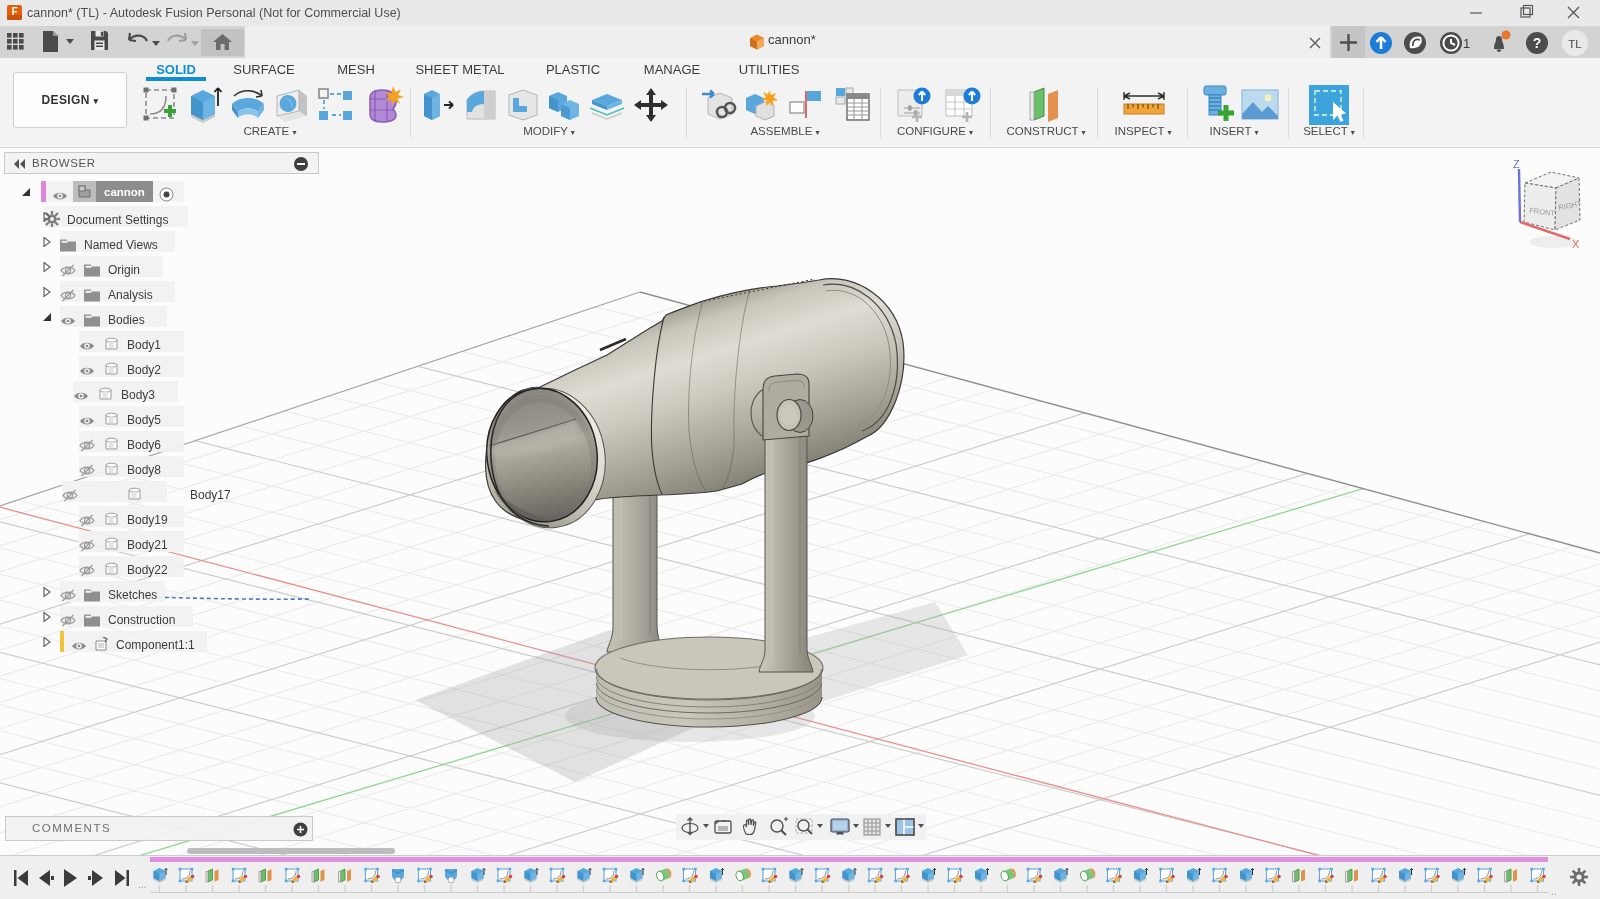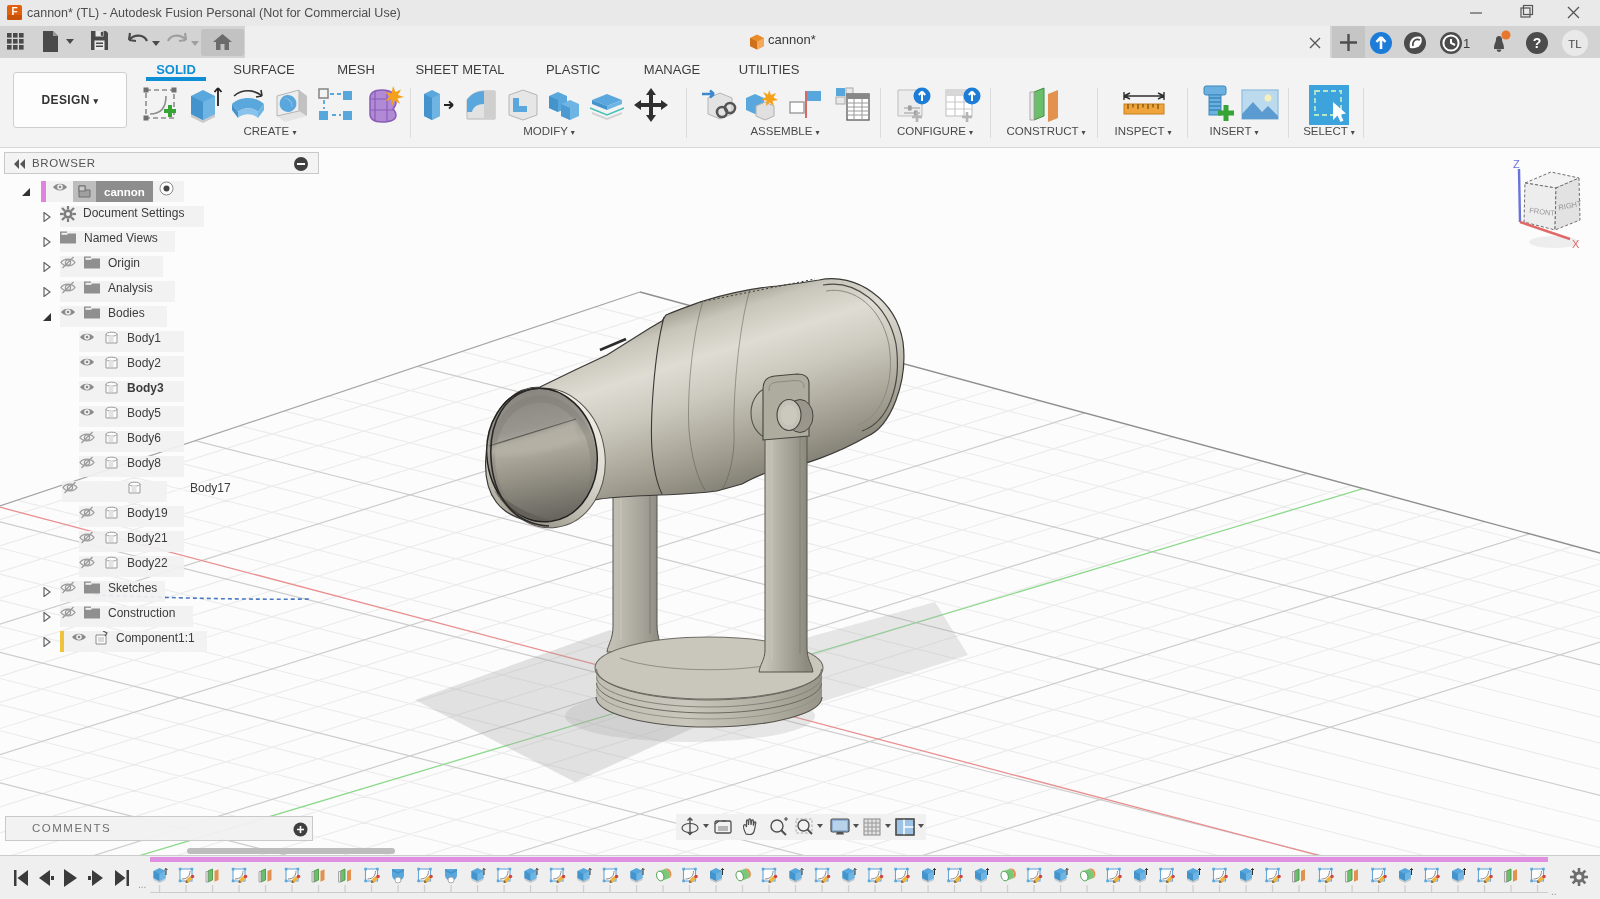--- a/index.html
+++ b/index.html
@@ -10,21 +10,21 @@
 #ribbon{position:absolute;left:0;top:58px;width:1600px;height:90px;background:#f3f3f3;border-bottom:1px solid #d8d8d8}
 .rtab{position:absolute;top:62px;font-size:13px;color:#3c3c3c;transform:translateX(-50%);white-space:nowrap}
 .rtab.sel{color:#0e8fd5;font-weight:bold}
 .rlbl{position:absolute;top:125px;font-size:11.5px;color:#4a4a4a;transform:translateX(-50%);white-space:nowrap}
 .rsep{position:absolute;top:88px;height:50px;width:1px;background:#dcdcdc}
 .dsgn{position:absolute;left:13px;top:72px;width:114px;height:56px;background:#fdfdfd;border:1px solid #cfcfcf;border-radius:3px;
  font-size:12px;color:#333;text-align:center;line-height:54px;font-weight:bold;letter-spacing:.4px}
 #viewport{position:absolute;left:0;top:148px;width:1600px;height:707px;background:#fcfcfc;overflow:hidden}
 #browser{position:absolute;left:0;top:152px;width:330px}
 .bhdr{position:absolute;left:4px;top:0px;width:315px;height:22px;background:rgba(243,243,243,.96);border:1px solid #c9c9c9}
-.brow{position:absolute;height:21px;background:rgba(241,241,241,.92);display:flex;align-items:flex-start}
+.brow{position:absolute;height:21px;background:rgba(241,241,241,.92);display:flex;align-items:flex-end}
 .btxt{font-size:12px;color:#3c3c3c;white-space:nowrap}
 #comments{position:absolute;left:5px;top:816px;width:308px;height:25px;background:rgba(241,241,241,.95);border:1px solid #c9c9c9}
 #comments span{position:absolute;left:26px;top:5px;font-size:11.5px;color:#6f6f6f;letter-spacing:1.5px}
 #navbar{position:absolute;left:676px;top:814px;width:250px;height:26px;background:rgba(240,240,240,.92)}
 #timeline{position:absolute;left:0;top:855px;width:1600px;height:44px;background:#efefef;border-top:1px solid #cccccc}
 </style></head><body>
 <div id="titlebar">
     <svg class="abs" style="left:7px;top:5px" width="15" height="15">
       <rect x="0" y="0" width="15" height="15" rx="2" fill="#e2600c"></rect>
       <rect x="0" y="10" width="15" height="5" rx="1.5" fill="#c9520a"></rect>
@@ -418,21 +418,21 @@
       <span style="display:flex;align-items:center;height:21px;background:#8d8d8d;padding:0 8px;flex:none;color:#fff;font-weight:bold;font-size:11.5px">cannon</span>
       <span style="width:6px;flex:none"></span>
       <svg width="15" height="15" style="flex:none">
         <circle cx="7.5" cy="7.5" r="6.5" fill="#fdfdfd" stroke="#8a8a8a"></circle>
         <circle cx="7.5" cy="7.5" r="3" fill="#444"></circle>
       </svg>
     </div>
     <svg class="abs" style="left:21px;top:35px" width="10" height="10">
       <path d="M9 1 L9 9 L1 9 Z" fill="#333"></path>
     </svg>
-    <div class="brow" style="left:60px;top:54px;width:144px;">
+    <div class="brow" style="left:44px;top:54px;width:144px;">
       <svg width="16" height="16" style="flex:none">
         <g fill="#7d7d7d">
           <circle cx="8" cy="8" r="4.6"></circle>
           <rect x="6.9" y="-0.5" width="2.2" height="4" transform="rotate(0 8 8)"></rect>
           <rect x="6.9" y="-0.5" width="2.2" height="4" transform="rotate(45 8 8)"></rect>
           <rect x="6.9" y="-0.5" width="2.2" height="4" transform="rotate(90 8 8)"></rect>
           <rect x="6.9" y="-0.5" width="2.2" height="4" transform="rotate(135 8 8)"></rect>
           <rect x="6.9" y="-0.5" width="2.2" height="4" transform="rotate(180 8 8)"></rect>
           <rect x="6.9" y="-0.5" width="2.2" height="4" transform="rotate(225 8 8)"></rect>
           <rect x="6.9" y="-0.5" width="2.2" height="4" transform="rotate(270 8 8)"></rect>
@@ -537,21 +537,21 @@
       <span style="width:9px;flex:none"></span>
       <svg width="15" height="15" style="flex:none">
         <path d="M2 3 L13 3 L13 12 L2 12 Z" fill="#fdfdfd" stroke="#9a9a9a"></path>
         <ellipse cx="7.5" cy="3.2" rx="5.5" ry="2" fill="#fdfdfd" stroke="#9a9a9a"></ellipse>
         <path d="M2 10.2 A5.5 2 0 0 0 13 10.2" fill="none" stroke="#c9c9c9"></path>
         <rect x="4.5" y="5" width="5" height="6" fill="#e3e3e3"></rect>
       </svg>
       <span style="width:8px;flex:none"></span>
       <span class="btxt">Body2</span>
     </div>
-    <div class="brow" style="left:79px;top:229px;width:105px;font-weight:bold;">
+    <div class="brow" style="left:73px;top:229px;width:105px;">
       <svg width="16" height="12" style="flex:none">
         <path d="M1 6 C4 1.5 12 1.5 15 6 C12 10.5 4 10.5 1 6 Z" fill="#8a8a8a"></path>
         <circle cx="8" cy="6" r="2.8" fill="#f1f1f1"></circle>
         <circle cx="8" cy="6" r="1.3" fill="#8a8a8a"></circle>
       </svg>
       <span style="width:9px;flex:none"></span>
       <svg width="15" height="15" style="flex:none">
         <path d="M2 3 L13 3 L13 12 L2 12 Z" fill="#fdfdfd" stroke="#9a9a9a"></path>
         <ellipse cx="7.5" cy="3.2" rx="5.5" ry="2" fill="#fdfdfd" stroke="#9a9a9a"></ellipse>
         <path d="M2 10.2 A5.5 2 0 0 0 13 10.2" fill="none" stroke="#c9c9c9"></path>

